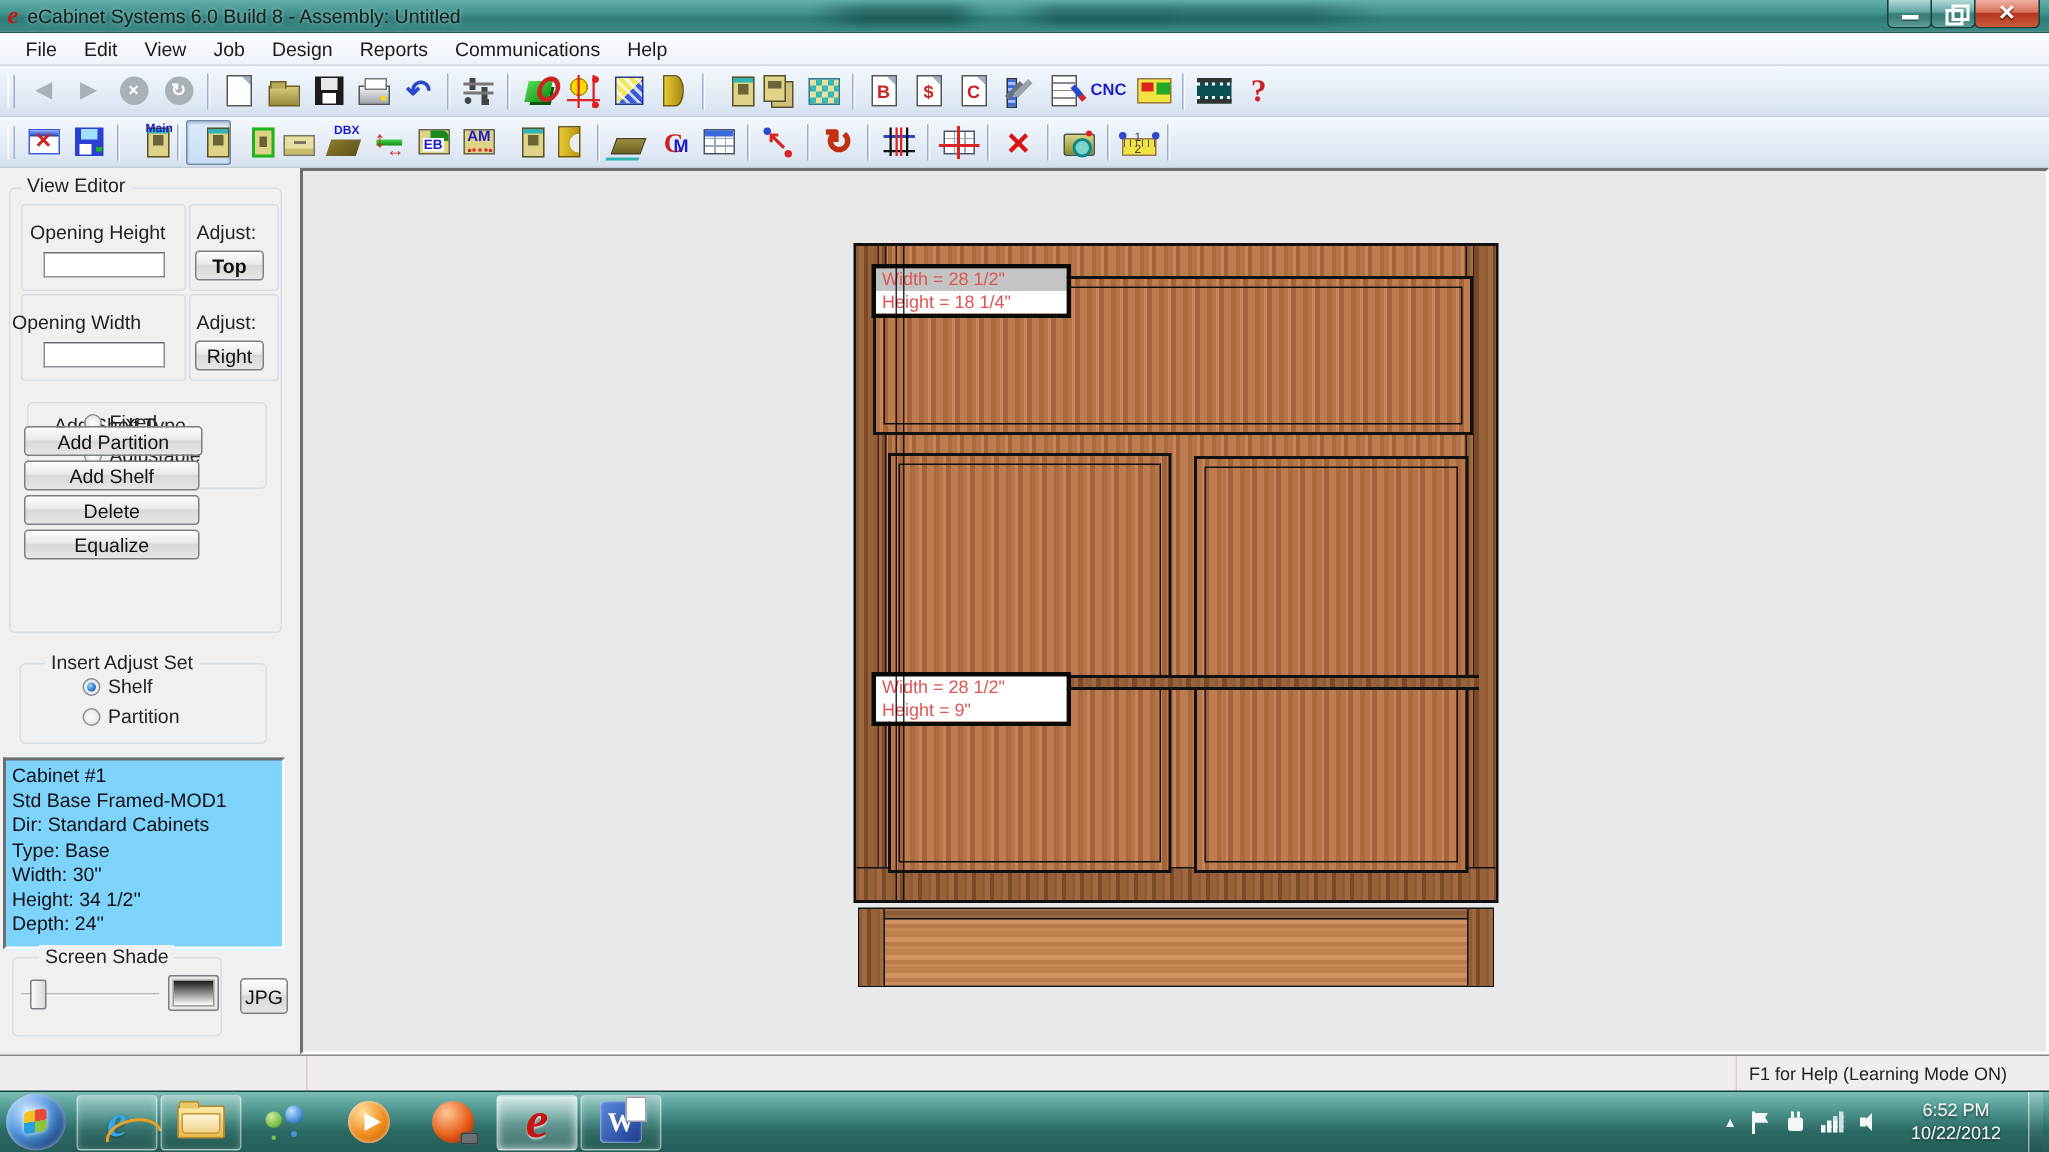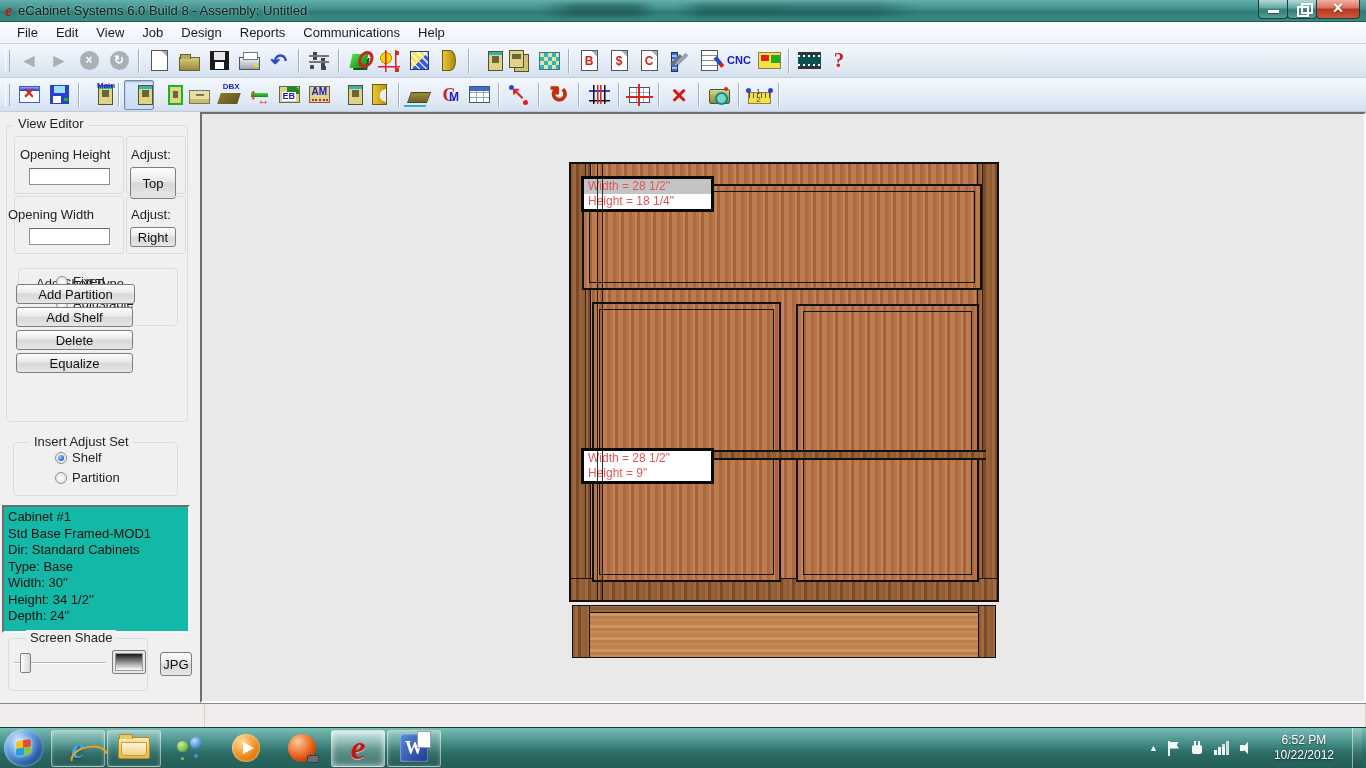--- a/index.html
+++ b/index.html
@@ -179,21 +179,21 @@
   .fieldlabel { position:absolute; color:#222; white-space:nowrap; }
   .tinput { position:absolute; border:1px solid #8a8f94; border-top-color:#6a6f74; background:#fff; height:17px; font-size:12px; padding:0 3px; font-family:"Liberation Sans",sans-serif; }
   .pbtn { position:absolute; border:1px solid #7a7f85; border-radius:3px;
     background:linear-gradient(#fdfdfd,#e9e9e9 45%,#d8d8d8 50%,#e6e6e6);
     font-size:13px; color:#111; font-family:"Liberation Sans",sans-serif; }
   .radio-row { position:absolute; display:flex; align-items:center; gap:5px; }
   .radio { width:12px; height:12px; border-radius:50%; border:1px solid #8a8f94; background:radial-gradient(#fff,#dcdcdc); position:relative; }
   .radio.sel::after { content:""; position:absolute; left:2px; top:2px; width:6px; height:6px; border-radius:50%; background:radial-gradient(circle at 35% 35%,#9fd4ff,#1a6ac8 70%); }
   .radio-label { color:#222; }
 
-  #cabinfo { position:absolute; left:2px; top:393px; width:188px; height:128px; background:#14b8a6;
+  #cabinfo { position:absolute; left:2px; top:393px; width:188px; height:128px; background:#7dd3fc;
     border:2px solid; border-color:#6e6e6e #fafafa #fafafa #6e6e6e; padding:2px 4px; overflow:hidden; }
   .info-line { font-size:13px; line-height:16.5px; color:#111; white-space:nowrap; }
 
   .slider-track { position:absolute; left:14px; top:550px; width:92px; height:2px; background:#b8b8b8; border-bottom:1px solid #fff; }
   .slider-thumb { position:absolute; left:20px; top:541px; width:11px; height:20px; border:1px solid #7a7f85; border-radius:2px; background:linear-gradient(90deg,#fdfdfd,#d8d8d8); }
   .shade-preview { position:absolute; left:112px; top:538px; width:34px; height:24px; border:1px solid #7a7f85; border-radius:2px; background:#e8e8e8; padding:2px; }
   .shade-preview .grad { width:100%; height:100%; background:linear-gradient(#1a1a1a,#fff); border:1px solid #999; }
   #jpg-btn { left:160px; top:540px; width:32px; height:24px; }
 
   
@@ -527,21 +527,21 @@
     <div id="panel">
       <div class="groupbox" style="left:6px;top:13px;width:182px;height:297px;"></div>
       <span class="gb-label" style="left:14px;top:4px;">View Editor</span>
 
       <div class="subbox" style="left:14px;top:24px;width:110px;height:58px;"></div>
       <span class="fieldlabel" style="left:20px;top:35px;">Opening Height</span>
       <input class="tinput" style="left: 29px; top: 56px; width: 81px;" value="">
 
       <div class="subbox" style="left:126px;top:24px;width:60px;height:58px;"></div>
       <span class="fieldlabel" style="left:131px;top:35px;">Adjust:</span>
-      <button class="pbtn" style="left:130px;top:55px;width:46px;height:32px;">Top</button>
+      <button class="pbtn" style="left:130px;top:55px;width:46px;height:20px;font-weight:bold;">Top</button>
 
       <div class="subbox" style="left:14px;top:84px;width:110px;height:58px;"></div>
       <span class="fieldlabel" style="left:8px;top:95px;">Opening Width</span>
       <input class="tinput" style="left: 29px; top: 116px; width: 81px;" value="">
 
       <div class="subbox" style="left:126px;top:84px;width:60px;height:58px;"></div>
       <span class="fieldlabel" style="left:131px;top:95px;">Adjust:</span>
       <button class="pbtn" style="left:130px;top:115px;width:46px;height:20px;">Right</button>
 
       <div class="groupbox" style="left:18px;top:156px;width:160px;height:58px;"></div>
@@ -613,20 +613,21 @@
         <div class="kick-top wood-kick"></div>
         <div class="kick-post l wood-frame"></div>
         <div class="kick-post r wood-frame"></div>
       </div>
     </div>
   </div>
 
   <div id="statusbar">
     <div class="sb-cell1"></div>
     <div class="sb-cell2"></div>
+    <div class="sb-cell3">F1 for Help (Learning Mode ON)</div>
   </div>
 
   <div id="taskbar">
     <button class="orb"></button>
     <div id="taskbar-apps">
         <button class="tkbtn boxed">
           <span class="tki t-ie">
             <span class="tkg">e</span>
           </span>
         </button>

